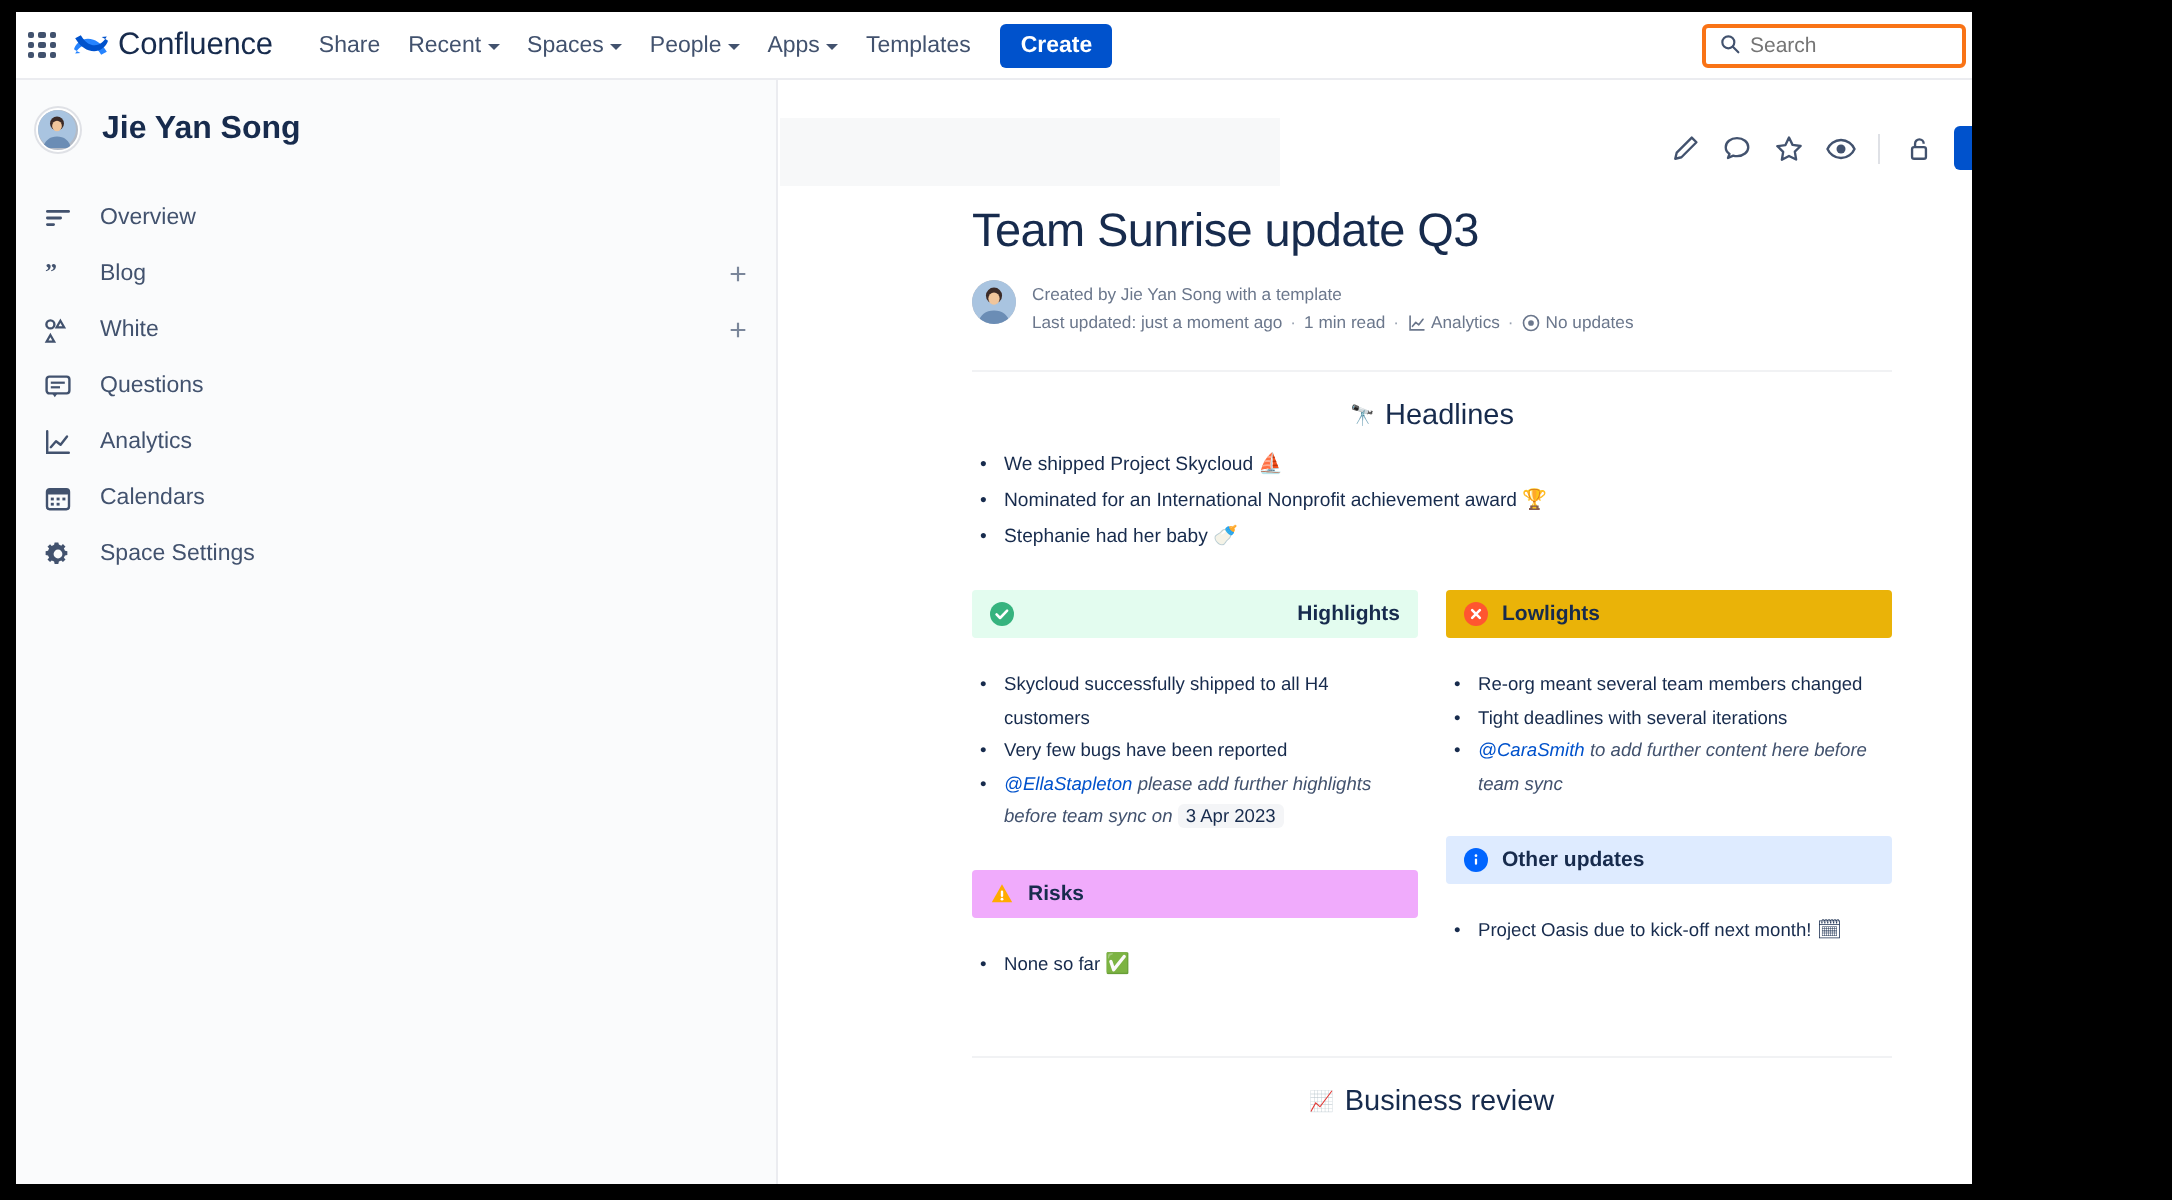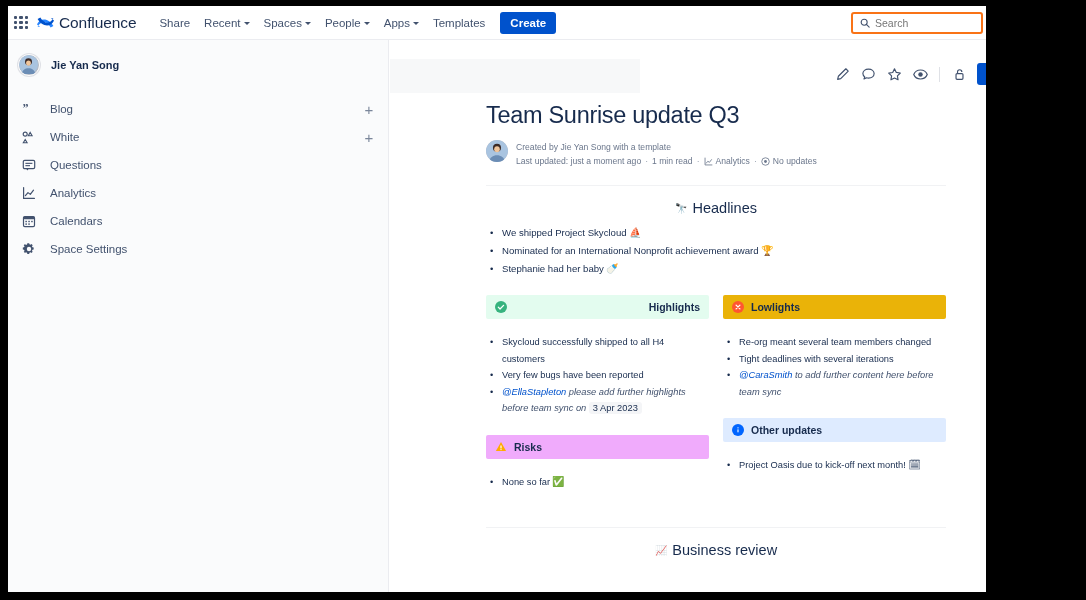--- a/index.html
+++ b/index.html
@@ -45,21 +45,21 @@
   .badge { position: absolute; top: -5px; right: -4px; background: #de350b; color: #fff;
     font-size: 7.5px; font-weight: bold; border-radius: 7px; padding: 1px 3px; line-height: 9px; }
   .avatar { border-radius: 50%; background: #b3bac5; overflow: hidden; display: block; }
 
   
   .sidebar {
     position: absolute; left: 0; top: 34px; width: 381px; height: 552px;
     background: #fafbfc; border-right: 1px solid #ebecf0;
   }
   .space-head { display: flex; align-items: center; gap: 11px; padding: 14px 0 0 10px; cursor: pointer; }
-  .space-name { font-size: 11px; font-weight: bold; color: #172b4d; }
+  .space-name { font-size: 16px; font-weight: bold; color: #172b4d; }
   .nav-list { margin-top: 19px; }
   .nav-item { display: flex; align-items: center; height: 28px; padding: 0 12px 0 12px;
     cursor: pointer; position: relative; }
   .nav-ico { width: 18px; height: 18px; display: flex; align-items: center;
     justify-content: center; color: #42526e; flex: 0 0 18px; }
   .nav-label { font-size: 11.5px; color: #42526e; margin-left: 12px; }
   .nav-plus { margin-left: auto; color: #7a869a; font-size: 15px; line-height: 1;
     width: 14px; text-align: center; cursor: pointer; }
 
   
@@ -202,20 +202,30 @@
           <circle cx="9" cy="6.4" r="3.3" fill="#3b2a26"></circle>
           <ellipse cx="9" cy="7.6" rx="2.3" ry="2.5" fill="#f0c59b"></ellipse>
           <path d="M2.4 18c.7-3.7 3.3-5.5 6.6-5.5S14.9 14.3 15.6 18z" fill="#6b8db5"></path>
         </svg>
       </span>
       <span class="space-name">Jie Yan Song</span>
     </div>
 
     <div class="nav-list">
 
+      <div class="nav-item">
+        <span class="nav-ico">
+          <svg width="14" height="14" viewBox="0 0 14 14">
+            <rect x="1" y="3" width="12" height="1.4" rx="0.7" fill="#42526e"></rect>
+            <rect x="1" y="6.3" width="8" height="1.4" rx="0.7" fill="#42526e"></rect>
+            <rect x="1" y="9.6" width="4.5" height="1.4" rx="0.7" fill="#42526e"></rect>
+          </svg>
+        </span>
+        <span class="nav-label">Overview</span>
+      </div>
 
       <div class="nav-item">
         <span class="nav-ico">
           <svg width="14" height="14" viewBox="0 0 14 14">
             <text x="0.5" y="10" font-size="12" font-family="Liberation Serif, serif" font-weight="bold" fill="#42526e">”</text>
           </svg>
         </span>
         <span class="nav-label">Blog</span>
         <span class="nav-plus">+</span>
       </div>

